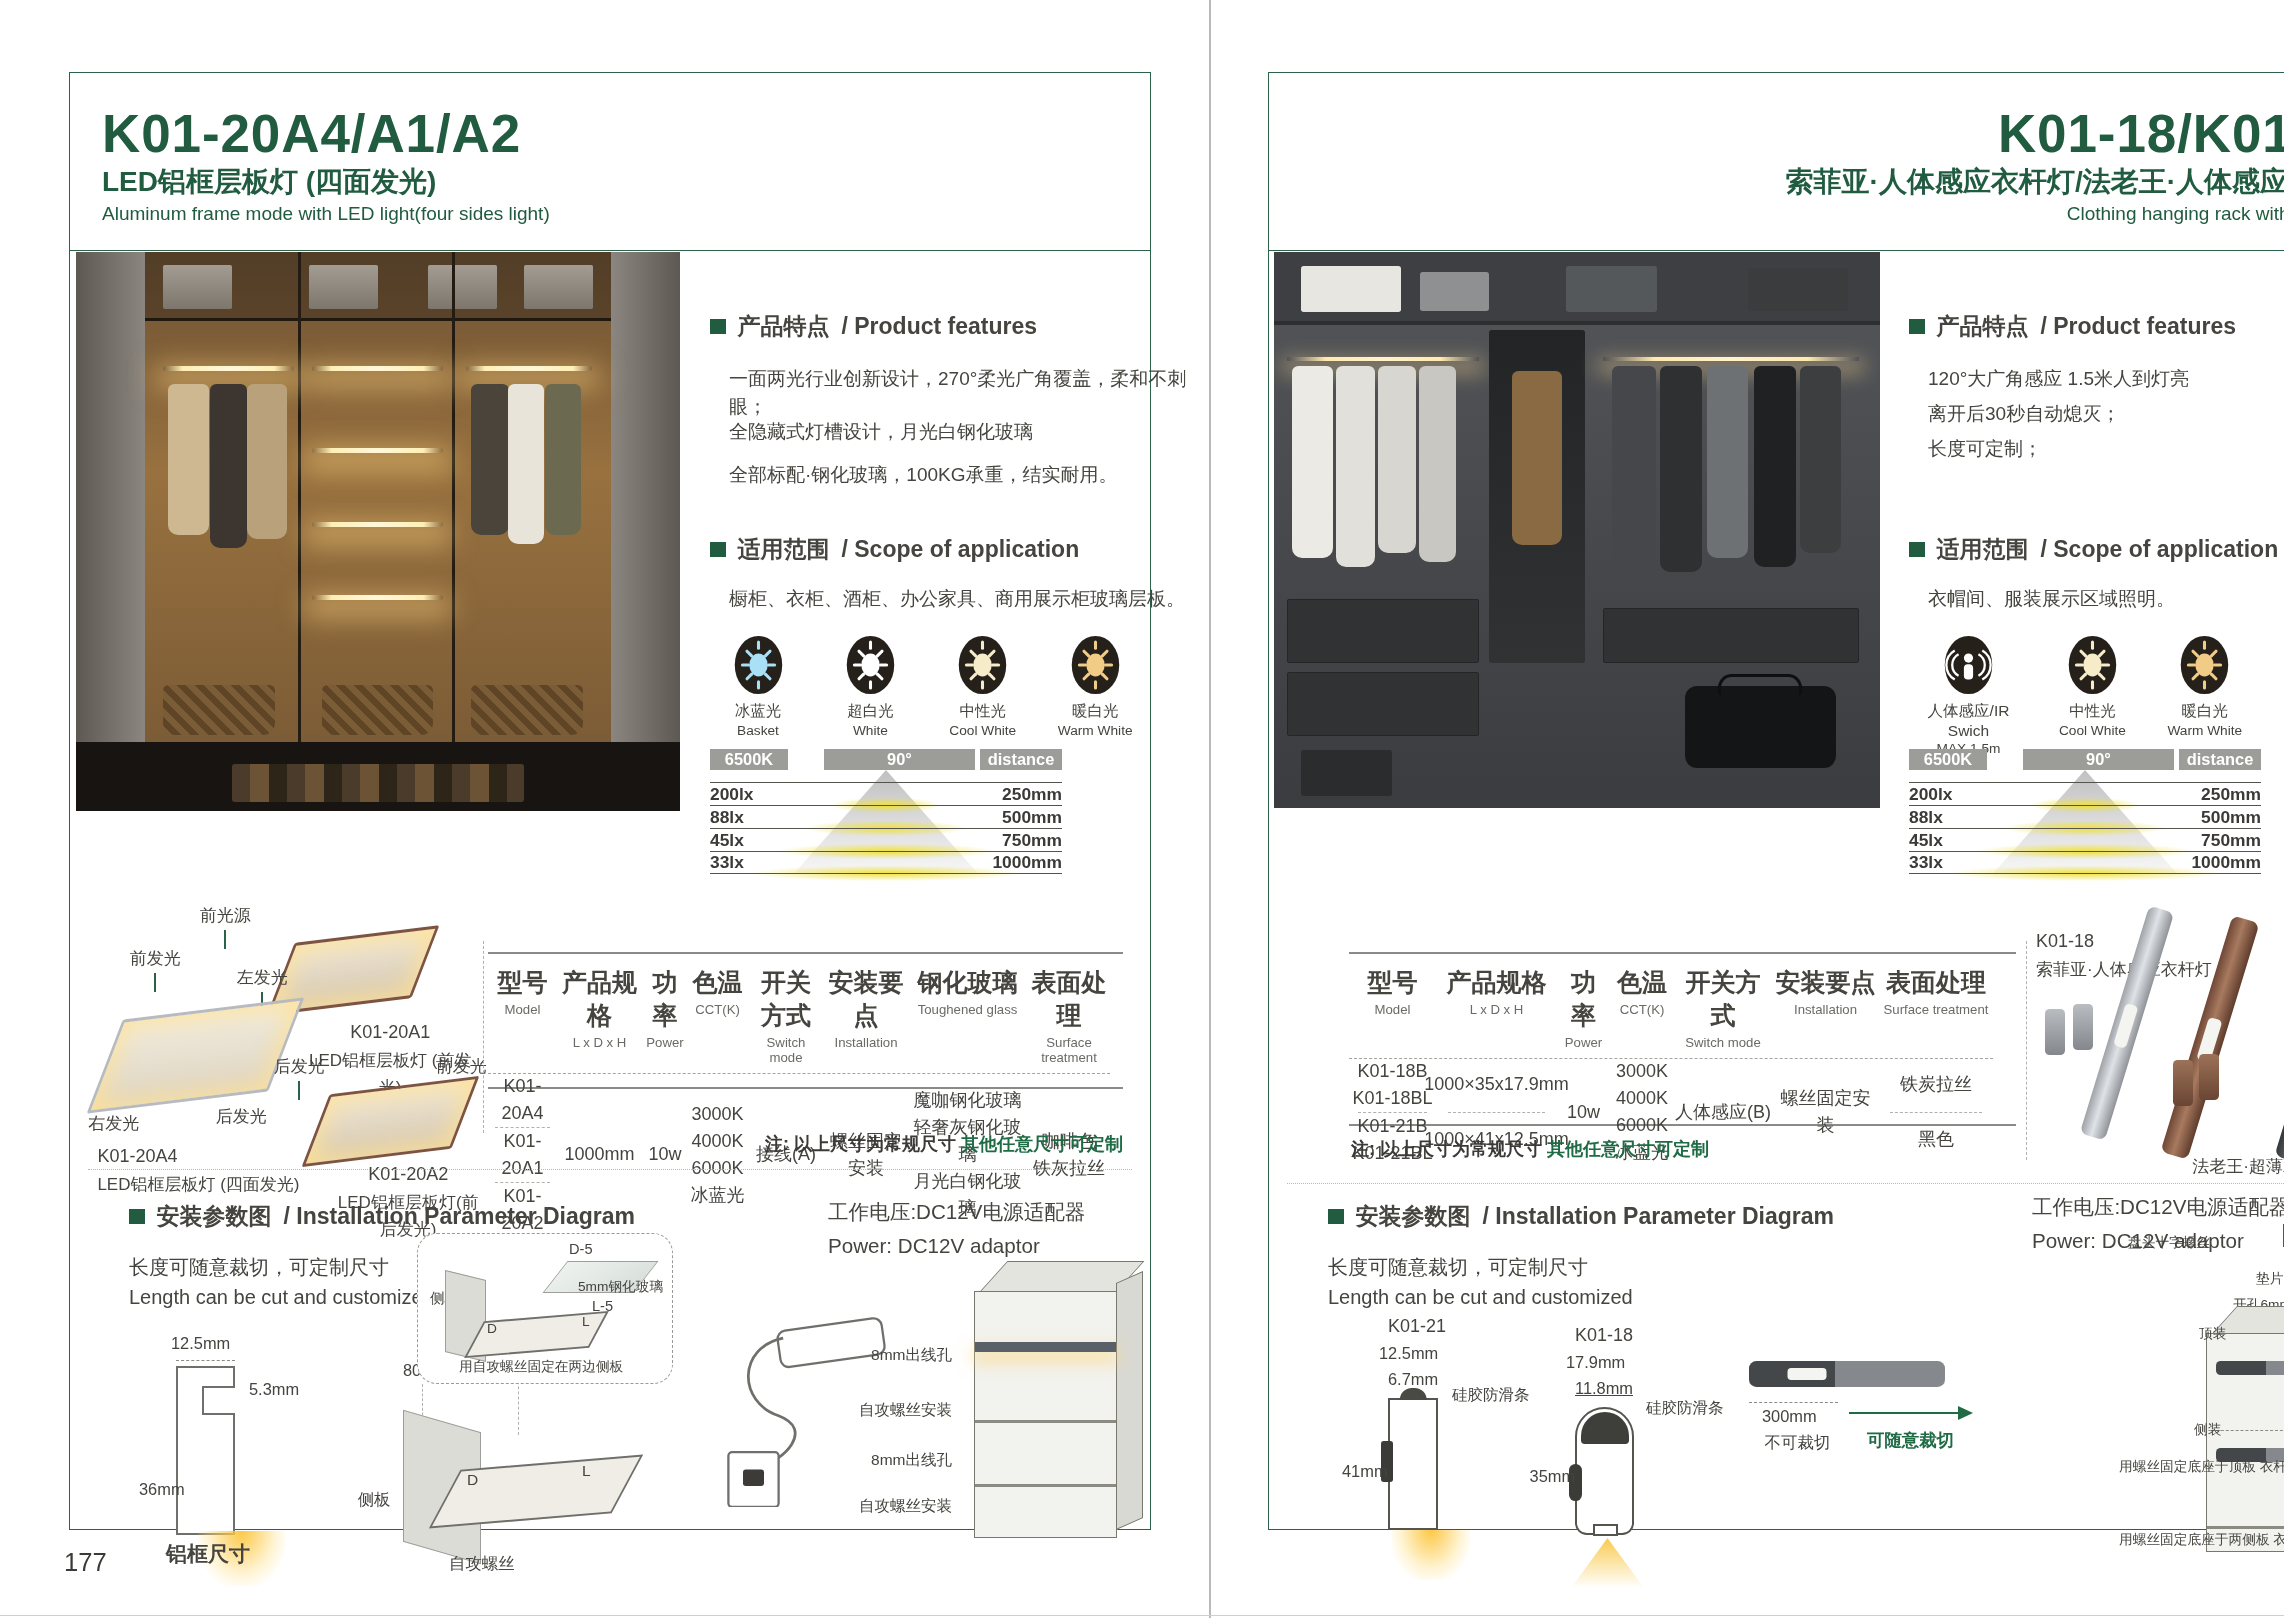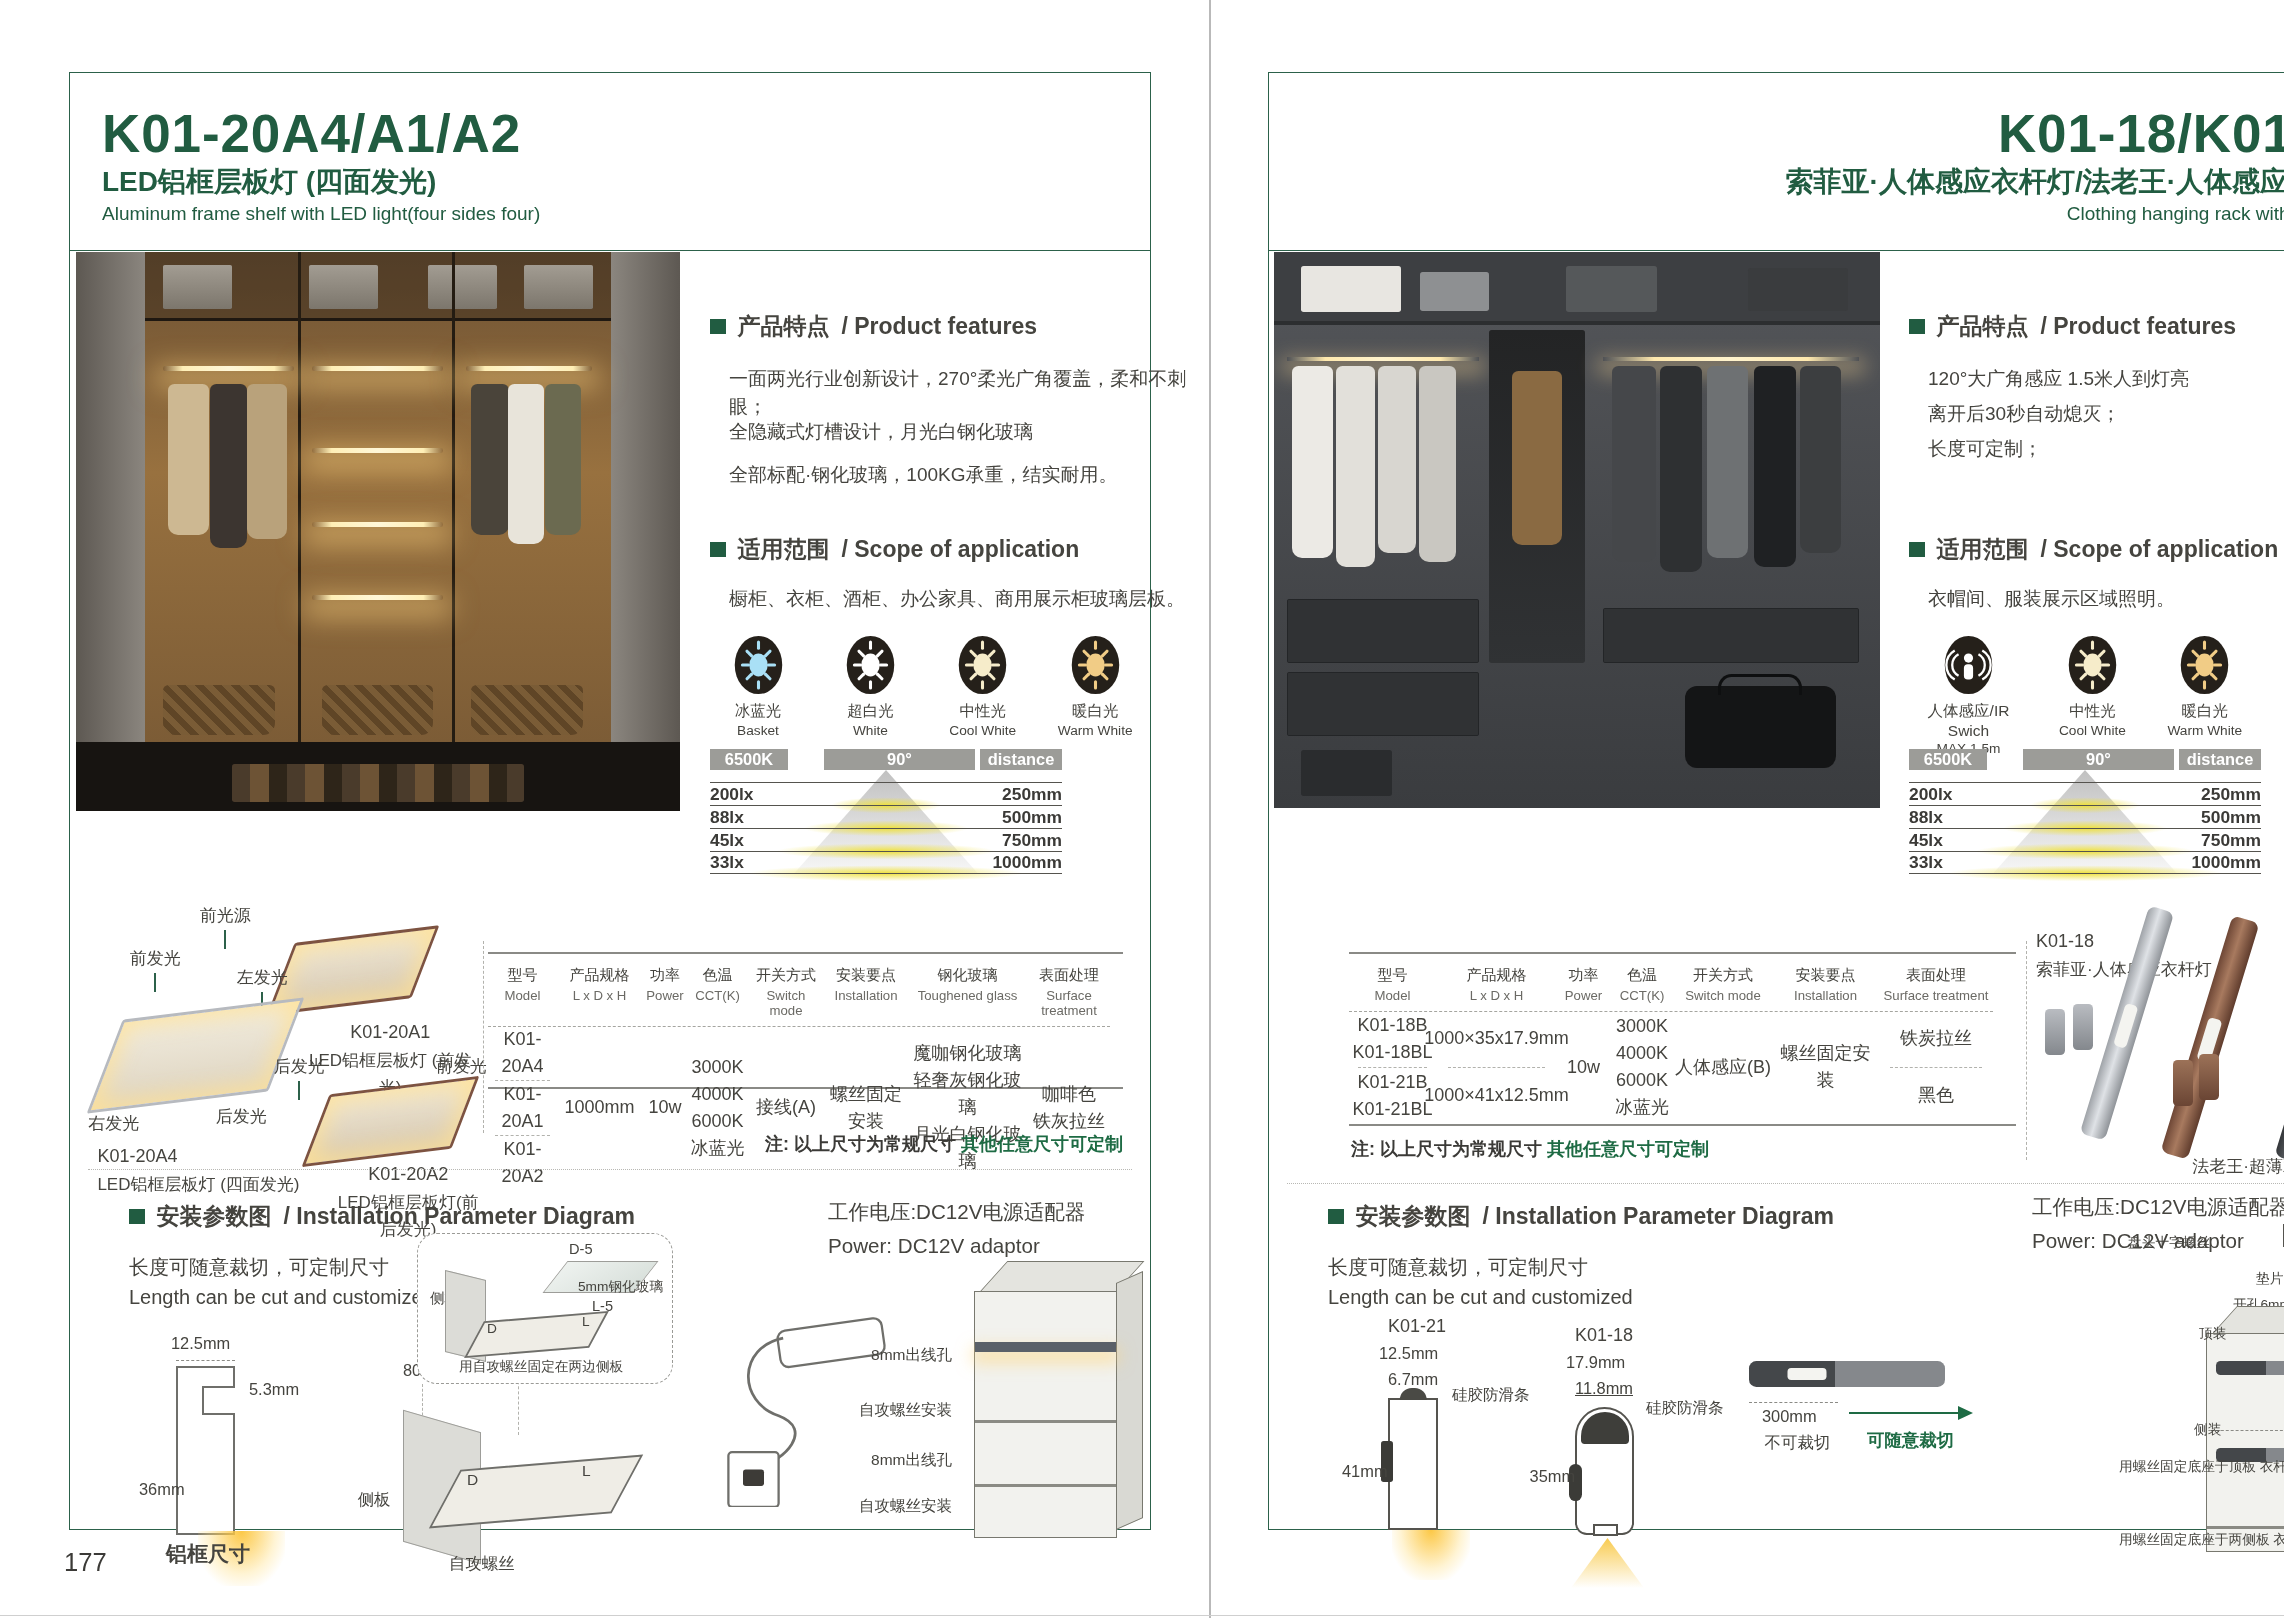--- a/index.html
+++ b/index.html
@@ -69,21 +69,21 @@
         clip-path:polygon(50% 0,0 100%,100% 100%);
         background:linear-gradient(180deg,rgba(140,140,140,.55),rgba(190,190,190,.12));}
   .drow{position:relative;height:23px;border-top:1.4px solid #55534e;display:flex;justify-content:space-between;align-items:center;}
   .drow:last-child{border-bottom:1.4px solid #55534e;}
   .drow span{font-size:17.4px;font-weight:bold;color:#3b3a37;z-index:2;}
   .spot{position:absolute;left:50%;transform:translate(-50%,-50%);height:15.5px;border-radius:50%;
         background:radial-gradient(closest-side,#efe13e,rgba(239,225,62,.35) 65%,rgba(239,225,62,0));}
   
   .spectable{position:absolute;border-top:2.7px solid #8a8a86;border-bottom:2.7px solid #8a8a86;display:grid;}
   .th{padding:12px 2.7px 8.2px 2.7px;text-align:center;}
-  .th .cn{font-size:15px;font-weight:normal;color:#45443f;}
+  .th .cn{font-size:25px;font-weight:bold;color:#45443f;}
   .th .en{font-size:13.2px;color:#6b6a65;margin-top:2.7px;}
   .thead-sep{grid-column:1/-1;border-top:1.4px dashed #a5a5a0;}
   .td{display:flex;flex-direction:column;align-items:center;justify-content:center;text-align:center;
       font-size:18px;color:#45443f;line-height:1.5;}
   .td .grp{display:flex;align-items:center;justify-content:center;flex:1;width:100%;}
   .dashmid{width:80%;border-top:1.4px dashed #b2b2ad;}
   .note{position:absolute;font-size:18px;color:#3b3a37;font-weight:bold;}
   .note .hl{color:#1e6b44;}
   
   .dotsep{position:absolute;left:18px;right:18px;border-top:1.8px dotted #b8b8b4;}
@@ -133,21 +133,21 @@
   .rodbar .win{position:absolute;left:30%;top:50%;transform:translate(-50%,-50%);width:39px;height:12px;background:#f4f4f0;border-radius:3.7px;}
 </style>
 </head>
 <body>
 
 <div class="page" id="pageL">
 
   <div class="hdr hdrL">
     <div class="t1">K01-20A4/A1/A2</div>
     <div class="t2">LED铝框层板灯 (四面发光)</div>
-    <div class="t3">Aluminum frame shelf with LED light(four sides four)</div>
+    <div class="t3">Aluminum frame mode with LED light(four sides light)</div>
   </div>
   <div class="rule"></div>
 
   <div class="photo" id="photoL">
     <div class="doorL"></div>
     <div class="doorR"></div>
     <div class="wardrobe">
       <div class="topshelf"></div>
       <div class="boxg" style="left:18px;"></div>
       <div class="boxg" style="left:164px;"></div>

